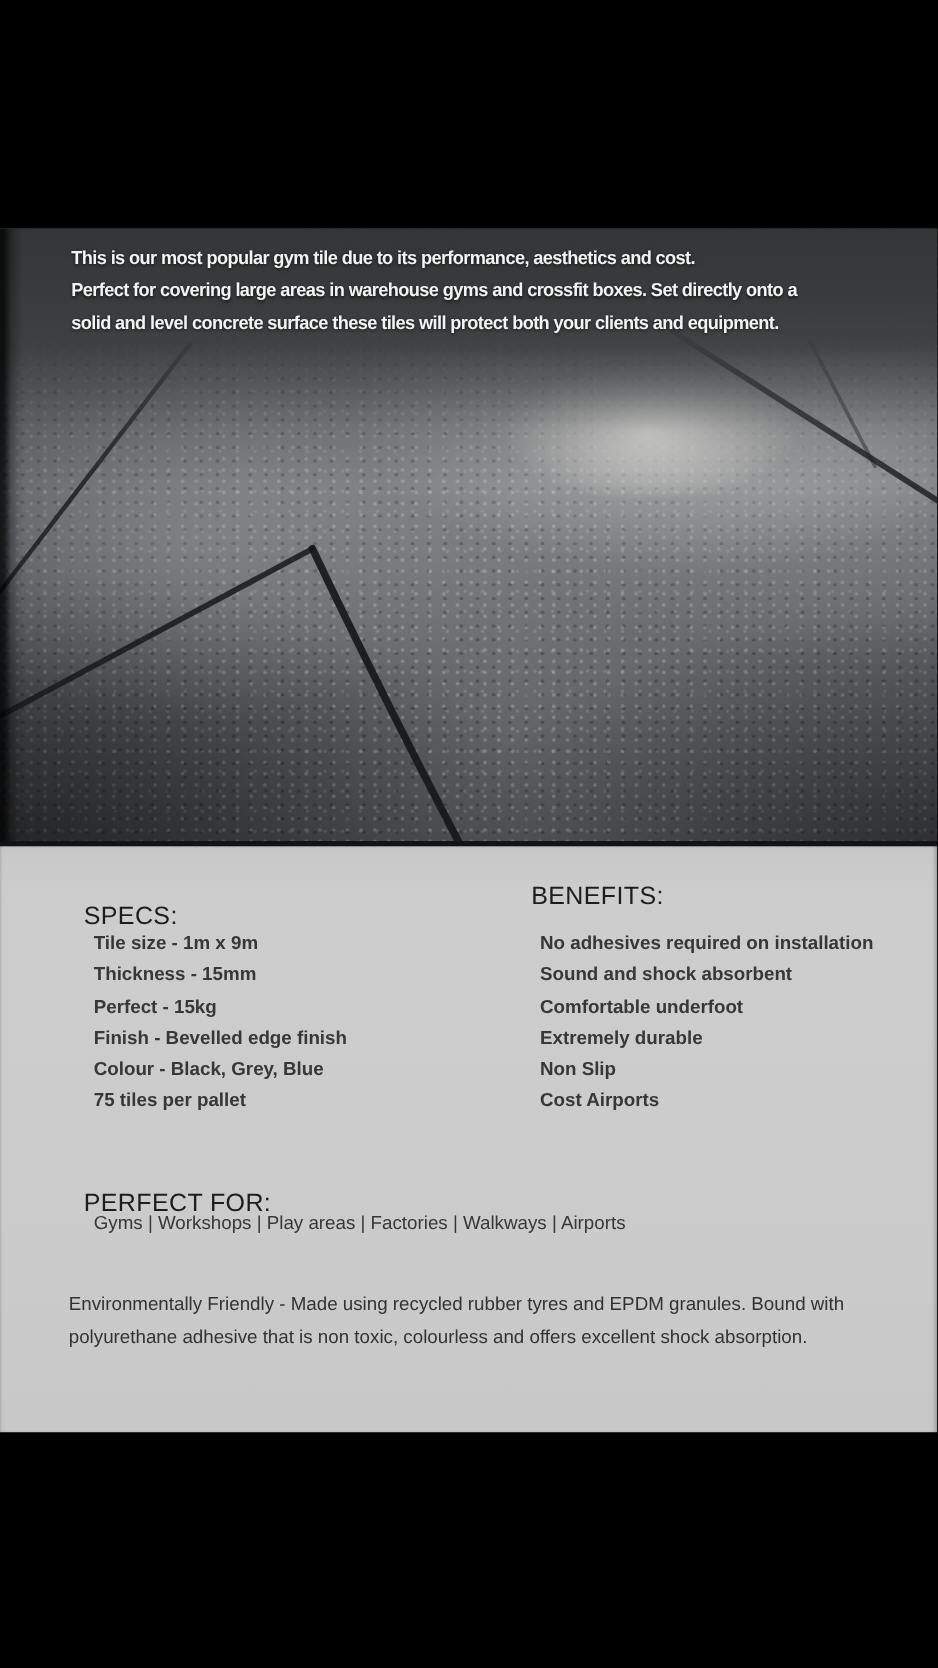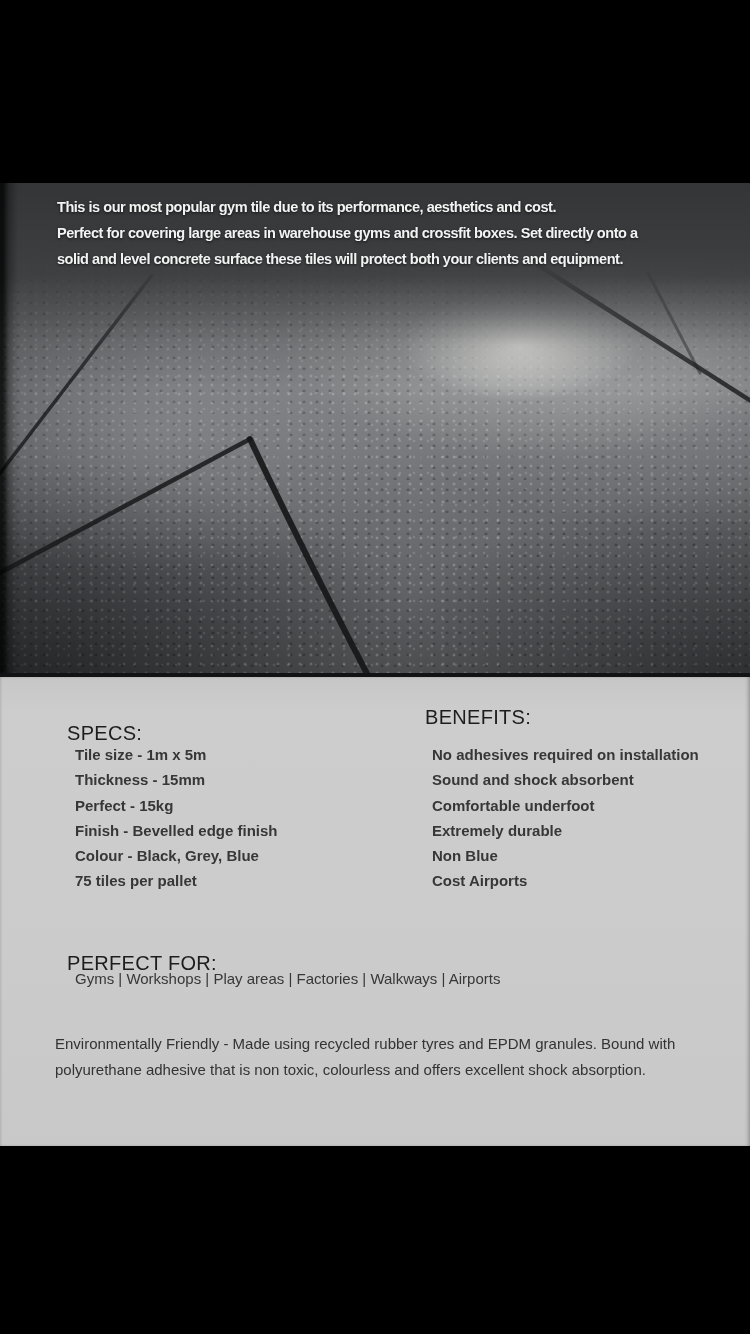--- a/index.html
+++ b/index.html
@@ -104,35 +104,35 @@
         <div class="line">This is our most popular gym tile due to its performance, aesthetics and cost.</div>
         <div class="line">Perfect for covering large areas in warehouse gyms and crossfit boxes. Set directly onto a</div>
         <div class="line">solid and level concrete surface these tiles will protect both your clients and equipment.</div>
       </div>
     </div>
 
     <div class="panel">
 
       <h2 class="heading h-specs">SPECS:</h2>
       <div class="items specs">
-        <div>Tile size - 1m x 5m</div>
+        <div>Tile size - 1m x 9m</div>
         <div>Thickness - 15mm</div>
         <div>Perfect - 15kg</div>
         <div>Finish - Bevelled edge finish</div>
         <div>Colour - Black, Grey, Blue</div>
         <div>75 tiles per pallet</div>
       </div>
 
       <h2 class="heading h-benefits">BENEFITS:</h2>
       <div class="items benefits">
         <div>No adhesives required on installation</div>
         <div>Sound and shock absorbent</div>
         <div>Comfortable underfoot</div>
         <div>Extremely durable</div>
-        <div>Non Blue</div>
+        <div>Non Slip</div>
         <div>Cost Airports</div>
       </div>
 
       <h2 class="heading h-perfect">PERFECT FOR:</h2>
       <div class="perfect-line">Gyms | Workshops | Play areas | Factories | Walkways | Airports</div>
 
       <div class="eco">
         <div class="line">Environmentally Friendly - Made using recycled rubber tyres and EPDM granules. Bound with</div>
         <div class="line">polyurethane adhesive that is non toxic, colourless and offers excellent shock absorption.</div>
       </div>

